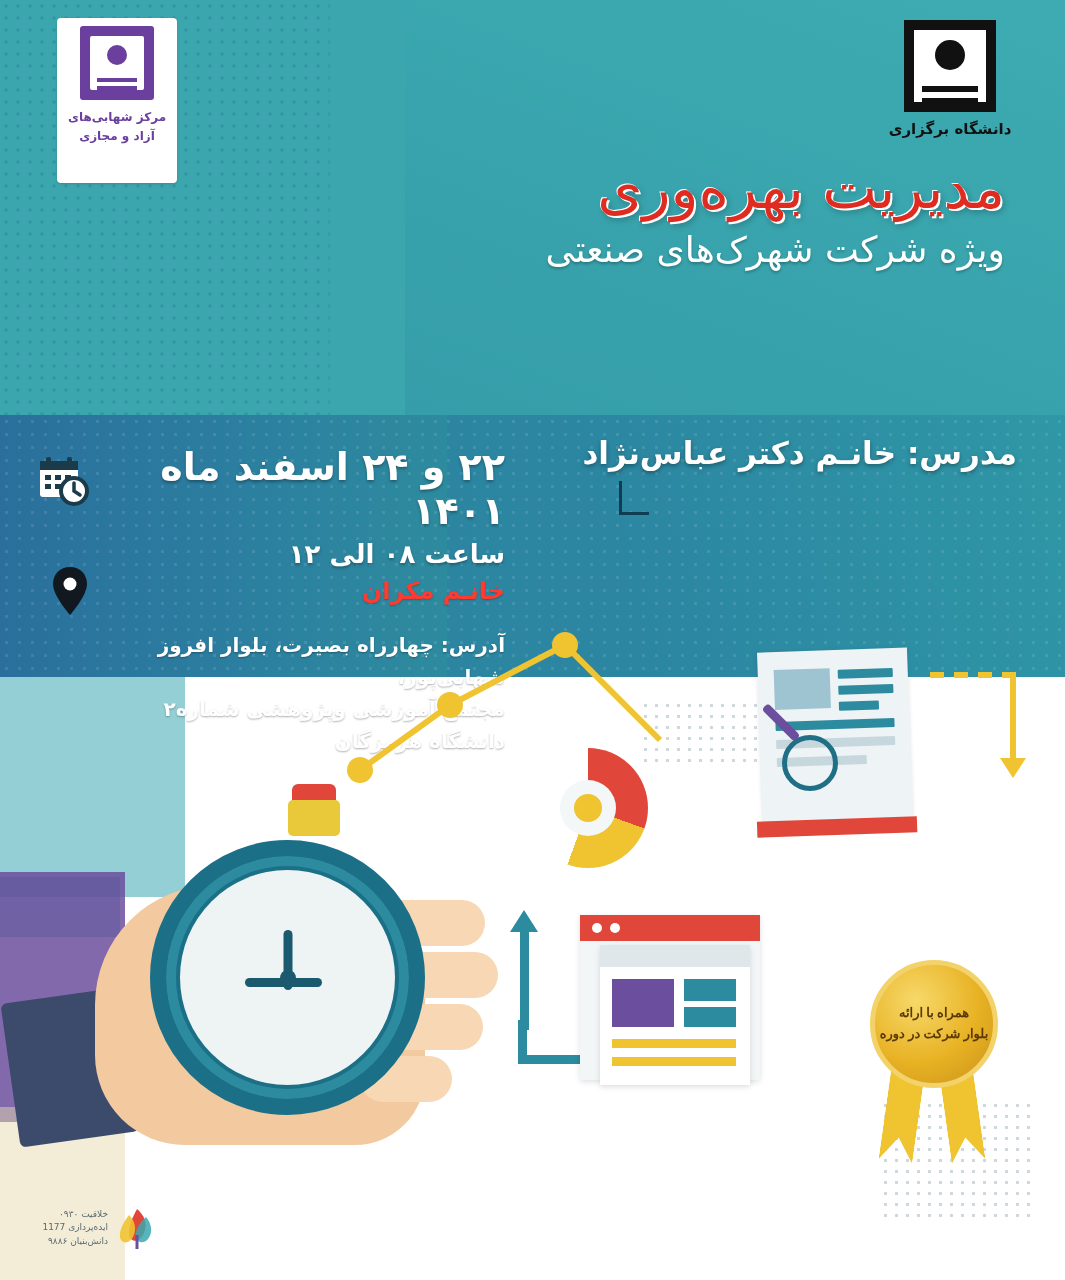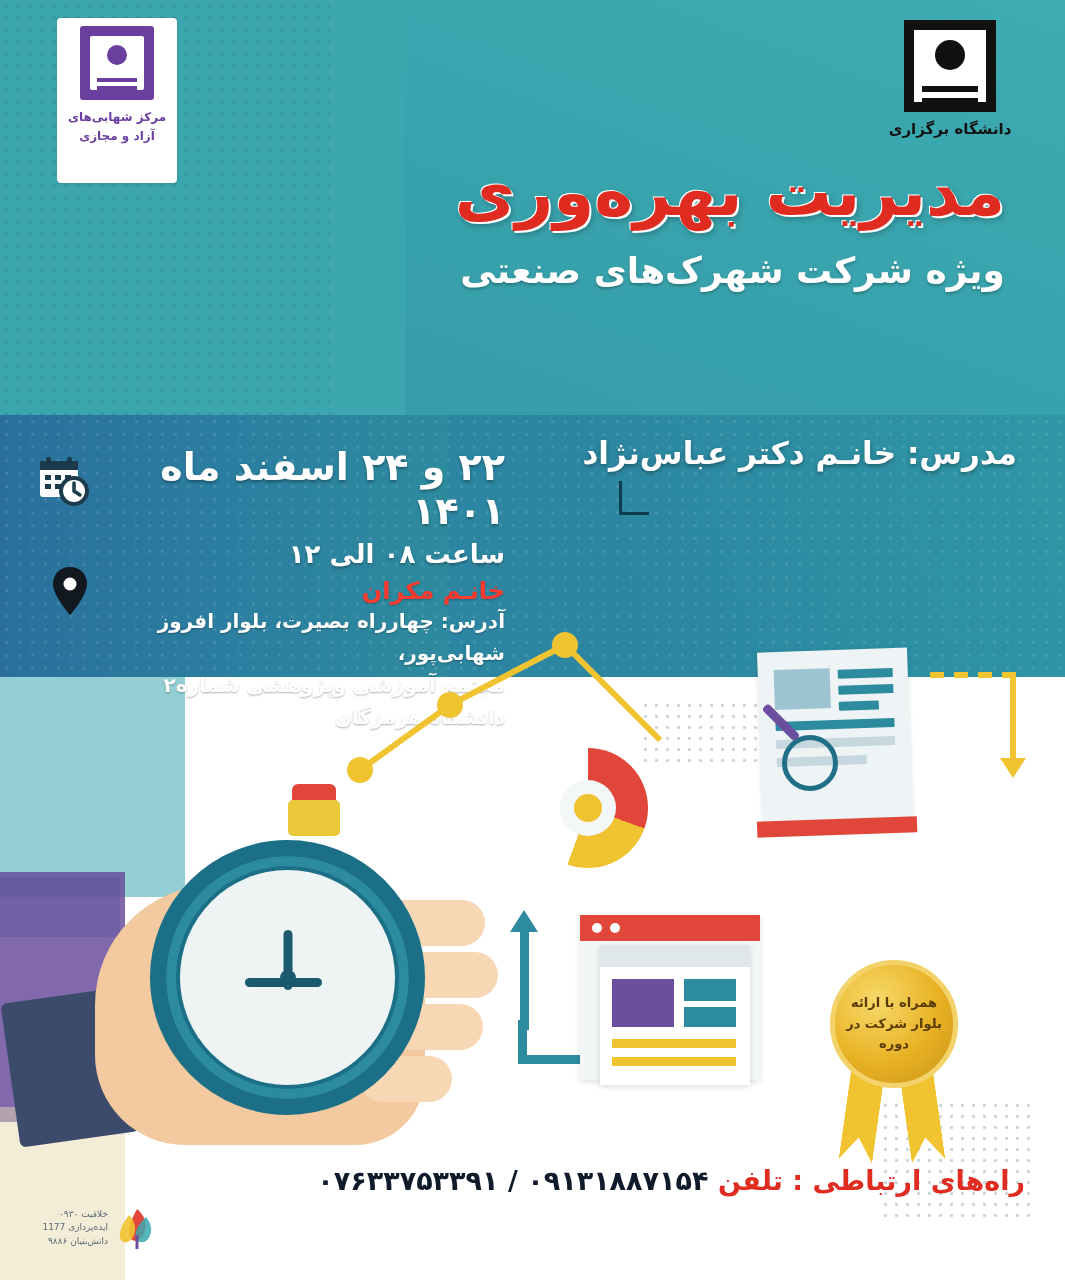--- a/index.html
+++ b/index.html
@@ -123,25 +123,25 @@
   }
 
   
   .headline { position:absolute; right:60px; top:135px; width:790px; text-align:right; }
   .organizer {
     color:#ffffff; font-size:26px; font-weight:bold; letter-spacing:0;
     text-shadow:0 1px 2px rgba(0,0,0,.18);
   }
   .title-main {
     margin-top:22px;
-    color:#e02b20; font-size:66px; font-weight:bold; line-height:1.1;
+    color:#e02b20; font-size:58px; font-weight:normal; line-height:1.1;
     text-shadow: 2px 2px 0 #ffffff, -1px -1px 0 #ffffff, 3px 4px 6px rgba(0,0,0,.25);
   }
   .title-sub {
-    margin-top:20px; color:#ffffff; font-size:36px; font-weight:bold;
+    margin-top:8px; color:#ffffff; font-size:36px; font-weight:normal;
     text-shadow:0 2px 3px rgba(0,0,0,.25);
   }
 
   
   .instructor {
     position:absolute; right:48px; top:435px; text-align:right;
     color:#ffffff; font-size:31px; font-weight:bold;
     text-shadow:0 2px 4px rgba(0,0,0,.35);
   }
   .instructor .bracket{
@@ -149,21 +149,21 @@
     border-left:3px solid #0f3d52; border-bottom:3px solid #0f3d52;
   }
 
   
   .info { position:absolute; right:560px; top:445px; width:420px; text-align:right; color:#fff; }
   .info .line1 { font-size:38px; font-weight:bold; text-shadow:0 2px 3px rgba(0,0,0,.3); }
   .info .line2 { font-size:26px; font-weight:bold; margin-top:6px; text-shadow:0 2px 3px rgba(0,0,0,.3); }
   .info .line3 { font-size:28px; font-weight:bold; margin-top:16px; text-shadow:0 2px 3px rgba(0,0,0,.3); }
   .info .venue { font-size:24px; font-weight:bold; color:#ff3b30; margin-top:8px;
                  text-shadow:0 1px 2px rgba(0,0,0,.25); }
-  .info .addr { font-size:20px; font-weight:bold; margin-top:0; line-height:1.6; color:#fff;
+  .info .addr { font-size:20px; font-weight:bold; margin-top:24px; line-height:1.6; color:#fff;
                 text-shadow:0 1px 2px rgba(0,0,0,.3); }
 
   .icon-cal {
     position:absolute; right:975px; top:455px; width:52px; height:52px;
   }
   .icon-pin {
     position:absolute; right:975px; top:565px; width:40px; height:52px;
   }
 
   
@@ -271,21 +271,21 @@
   .up-arrow:before{
     content:""; position:absolute; left:-10px; top:-20px; width:0;height:0;
     border-left:14px solid transparent;border-right:14px solid transparent;border-bottom:22px solid #2d8ba0;
   }
   .corner-l {
     position:absolute; left:518px; top:1020px; width:72px;height:44px;
     border-left:9px solid #2d8ba0; border-bottom:9px solid #2d8ba0;
   }
 
   
-  .badge { position:absolute; left:818px; top:960px; width:150px; height:190px; }
+  .badge { position:absolute; left:858px; top:960px; width:150px; height:190px;font-family:Liberation Serif, serif; }
   .ribbon-l, .ribbon-r {
     position:absolute; top:92px; width:34px; height:110px; background:#f0c330;
   }
   .ribbon-l { left:28px; transform:rotate(8deg); clip-path: polygon(0 0,100% 0,100% 100%,50% 78%,0 100%); }
   .ribbon-r { left:86px; transform:rotate(-8deg); clip-path: polygon(0 0,100% 0,100% 100%,50% 78%,0 100%); }
   .badge-circle {
     position:absolute; left:12px; top:0; width:128px;height:128px;border-radius:50%;
     background: radial-gradient(circle at 35% 30%, #f7d96a 0%, #e8b224 55%, #c9921a 100%);
     border:5px solid #f3d26a;
     display:flex; flex-direction:column; align-items:center; justify-content:center;
@@ -459,25 +459,20 @@
 
   <div class="badge">
     <div class="ribbon-l"></div>
     <div class="ribbon-r"></div>
     <div class="badge-circle">
       <span>همراه با ارائه</span>
       <span>بلوار شرکت در دوره</span>
     </div>
   </div>
 
-  <div class="contact">
-    <span>راه‌های ارتباطی :</span>
-    <span>تلفن</span>
-    <span class="num">۰۹۱۳۱۸۸۷۱۵۴ / ۰۷۶۳۳۷۵۳۳۹۱</span>
-  </div>
 
 
   <div class="footer-logo">
     <svg class="leaf" viewBox="0 0 46 46">
       <path d="M23 4 C30 10 34 18 30 28 C27 35 21 38 17 34 C13 30 15 18 23 4 Z" fill="#e0473a"></path>
       <path d="M15 10 C21 16 23 24 19 32 C16 38 10 39 7 35 C4 30 7 20 15 10 Z" fill="#f0c330" opacity=".9"></path>
       <path d="M32 12 C38 19 39 28 34 34 C30 39 24 38 22 33 C20 27 25 18 32 12 Z" fill="#3aa8b0" opacity=".85"></path>
       <path d="M23 30 L23 44" stroke="#6b4f9e" stroke-width="3" fill="none"></path>
     </svg>
     <div class="ftxt">

